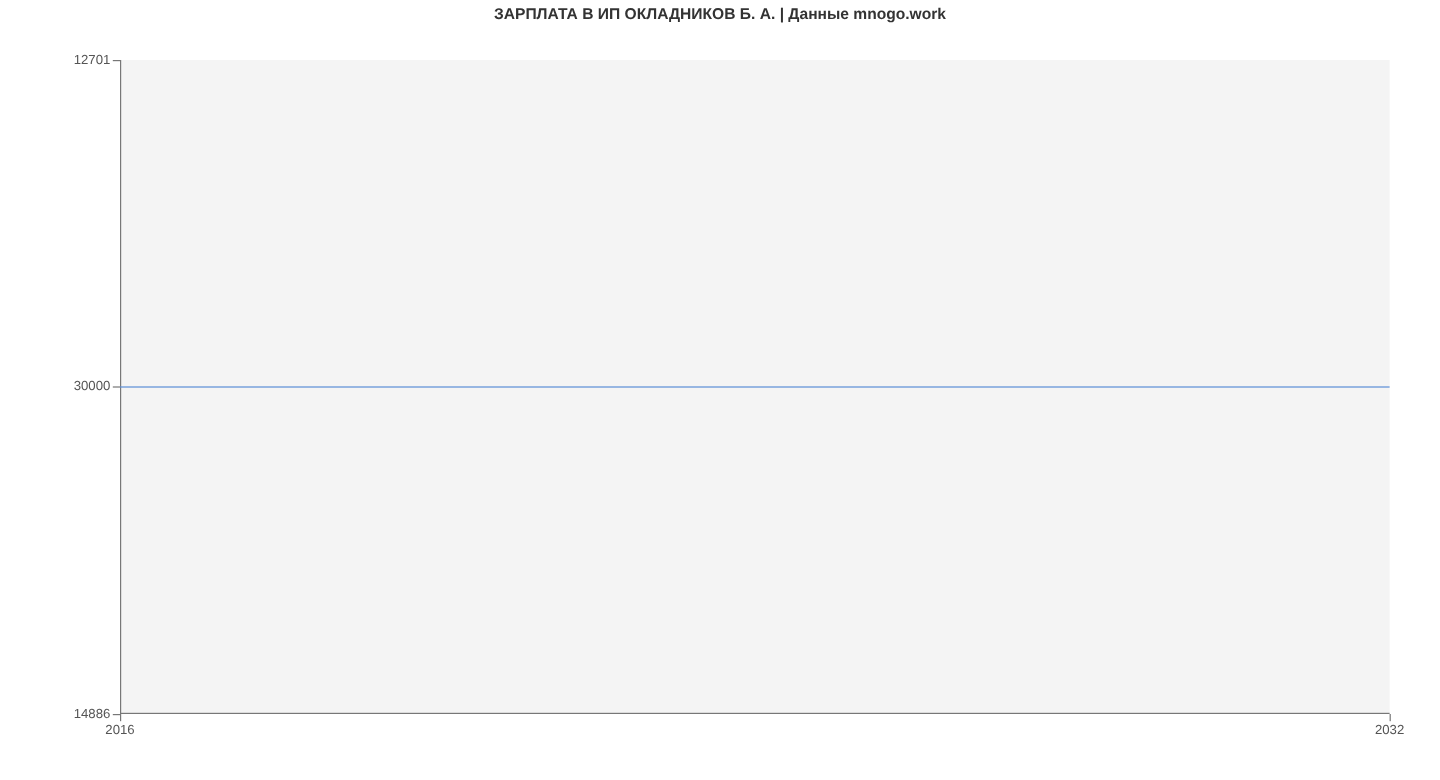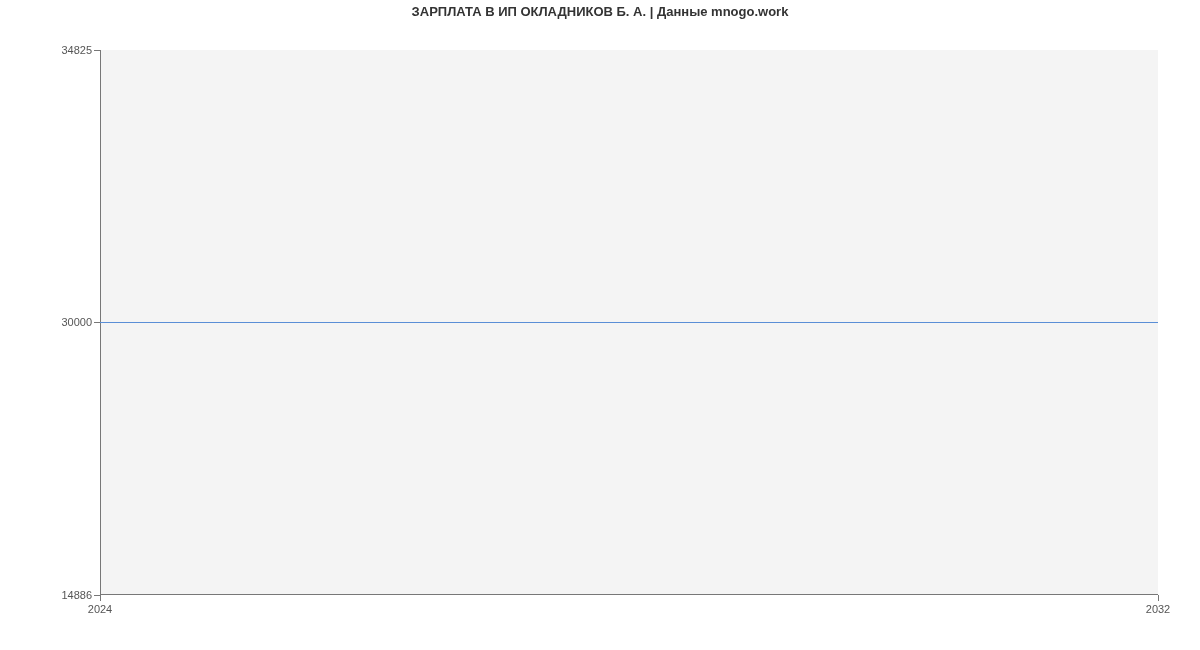--- a/index.html
+++ b/index.html
@@ -81,29 +81,29 @@
 </head>
 <body>
 
 <div class="chart-wrap">
 
   <div class="title">ЗАРПЛАТА В ИП ОКЛАДНИКОВ Б. А. | Данные mnogo.work</div>
 
   <div class="plot-area"></div>
 
   <div class="ytick" style="top:50px"></div>
-  <div class="ytick-label" style="top:50px">34825</div>
+  <div class="ytick-label" style="top:50px">12701</div>
 
   <div class="ytick" style="top:322px"></div>
   <div class="ytick-label" style="top:322px">30000</div>
 
   <div class="ytick" style="top:595px"></div>
   <div class="ytick-label" style="top:595px">14886</div>
 
   <div class="xtick" style="left:100px"></div>
-  <div class="xtick-label" style="left:100px">2024</div>
+  <div class="xtick-label" style="left:100px">2016</div>
 
   <div class="xtick" style="left:1158px"></div>
   <div class="xtick-label" style="left:1158px">2032</div>
 
   <div class="line" style="top:322px"></div>
 
 </div>
 
 </body></html>

